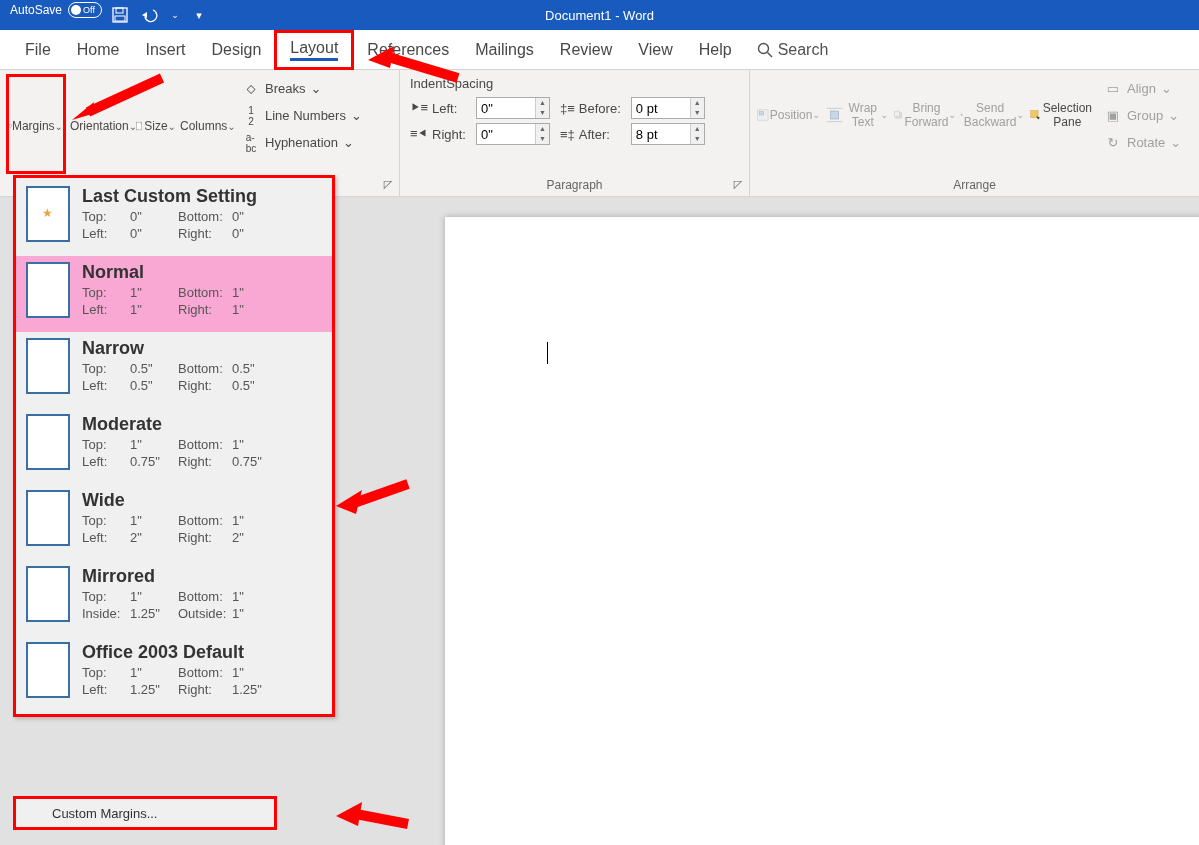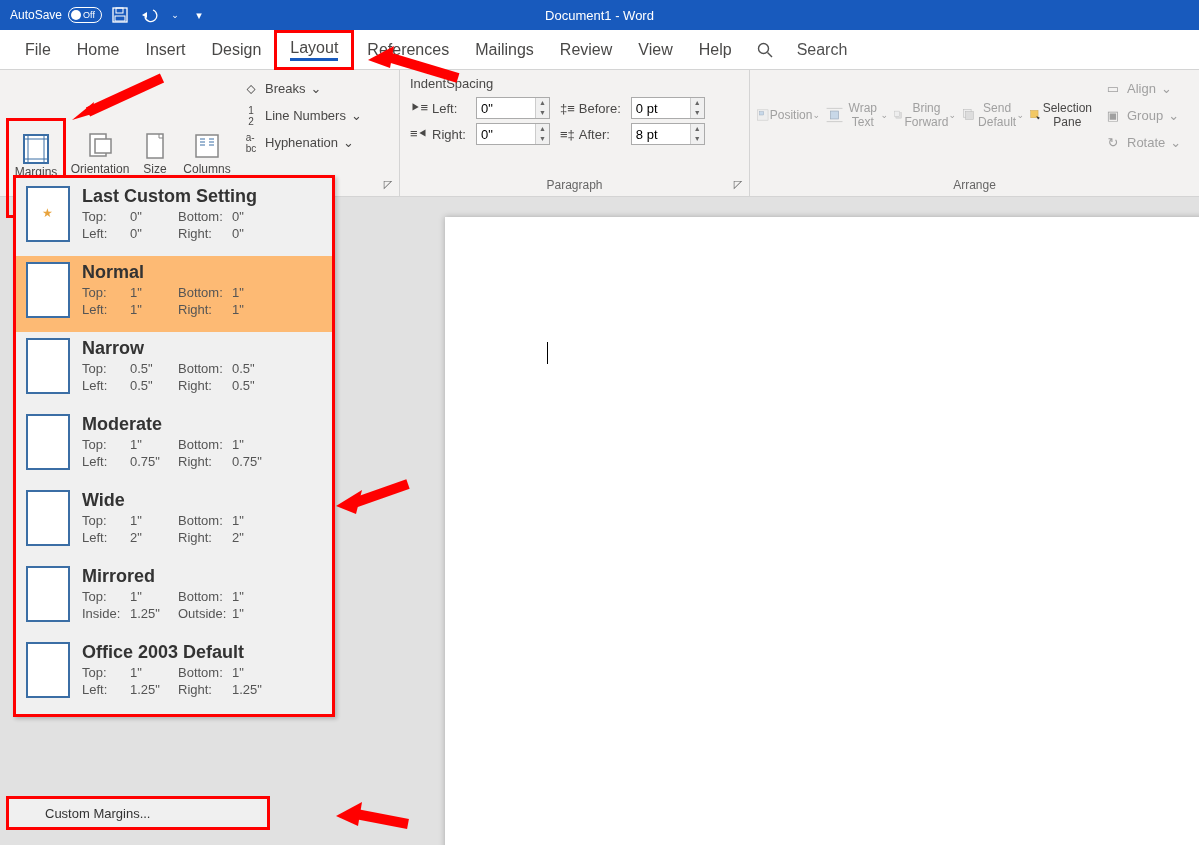--- a/index.html
+++ b/index.html
@@ -1,41 +1,41 @@
 <!DOCTYPE html>
 <html><head>
 <meta charset="utf-8">
 <style>
 * { box-sizing: border-box; margin: 0; padding: 0; font-family: "Segoe UI", Arial, sans-serif; }
 body { background: #e1e1e1; width: 1199px; height: 845px; overflow: hidden; position: relative; }
 
 
 .titlebar { height: 30px; background: #185abd; color: #fff; display: flex; align-items: center; font-size: 12px; padding: 0 5px; }
-.titlebar .qat { display: flex; align-items: center; gap: 5px; }
+.titlebar .qat { display: flex; align-items: flex-start; gap: 5px; }
 .autosave { display: flex; align-items: center; gap: 6px; margin-left: 5px; }
 .toggle { width: 34px; height: 16px; border: 1px solid #fff; border-radius: 8px; display: flex; align-items: center; padding: 0 2px; font-size: 9px; gap: 2px; }
 .toggle .knob { width: 10px; height: 10px; background: #fff; border-radius: 50%; }
 .qat-btn { width: 26px; height: 26px; display: flex; align-items: center; justify-content: center; }
 .titlebar .doc-title { position: absolute; left: 50%; transform: translateX(-50%); width: 400px; text-align: center; font-size: 13px; }
 
 
 .tabs { height: 40px; background: #fff; display: flex; align-items: center; padding: 0 12px; gap: 0; border-bottom: 1px solid #d4d4d4; position: relative; }
 .tab { padding: 12px 13px; height: 40px; display: flex; align-items: center; font-size: 16px; color: #494847; cursor: pointer; }
 .tab.active { border: 3px solid red; border-bottom: 3px solid red; position: relative; }
 .tab.active span { border-bottom: 3px solid #185abd; padding-bottom: 1px; }
-.search-area { display: flex; align-items: center; gap: 24px; margin-left: 12px; color: #505050; }
+.search-area { display: flex; align-items: center; gap: 5px; margin-left: 12px; color: #505050; }
 
 
 .ribbon { height: 127px; background: #f3f2f1; display: flex; border-bottom: 1px solid #d4d4d4; position: relative; }
 .rgroup { border-right: 1px solid #d4d4d4; height: 100%; padding: 4px 6px 0 6px; position: relative; display: flex; flex-direction: column; }
 .rgroup-label { position: absolute; bottom: 4px; left: 0; right: 0; text-align: center; font-size: 12px; color: #666; }
 .rgroup-dialog { position: absolute; bottom: 4px; right: 4px; width: 14px; height: 14px; color: #666; font-size: 11px; text-align: center; line-height: 12px; }
 .rgroup-body { display: flex; gap: 4px; }
 
-.big-btn { display: flex; flex-direction: column; align-items: center; justify-content: flex-start; padding-top: 12px; width: 60px; height: 100px; font-size: 12px; color: #494847; text-align: center; margin-top: 44px; }
+.big-btn { display: flex; flex-direction: row; align-items: center; justify-content: flex-start; padding-top: 4px; width: 60px; height: 100px; font-size: 12px; color: #494847; text-align: center; }
 .big-btn .chev { font-size: 10px; color: #666; }
 .big-btn.hl { border: 3px solid red; }
 
 .small-stack { display: flex; flex-direction: column; gap: 2px; padding-top: 2px; }
 .small-btn { display: flex; align-items: center; gap: 5px; font-size: 13px; color: #494847; height: 25px; padding: 0 4px; }
 .small-btn .ico { width: 18px; display: flex; justify-content: center; }
 
 .indent-row, .spacing-row { display: flex; align-items: center; gap: 4px; font-size: 13px; color: #494847; height: 26px; }
 .indent-row .lbl, .spacing-row .lbl { width: 40px; }
 .num-input { width: 74px; height: 22px; border: 1px solid #ababab; background: #fff; font-size: 13px; padding: 0 16px 0 4px; position: relative; }
@@ -47,28 +47,28 @@
 
 .arrange-btn { display: flex; flex-direction: row; align-items: center; width: 64px; height: 78px; font-size: 12px; color: #a0a0a0; padding-top: 4px; text-align: center; }
 .arrange-btn.enabled { color: #494847; }
 .arrange-btn .chev { font-size: 9px; }
 .arrange-stack { display: flex; flex-direction: column; gap: 2px; padding-top: 2px; margin-left: 4px; }
 .arrange-stack .small-btn { color: #a0a0a0; }
 
 
 .margins-dd { position: absolute; left: 13px; top: 175px; width: 322px; background: #f0f0f0; border: 3px solid red; z-index: 10; box-shadow: 2px 2px 4px rgba(0,0,0,.2); padding: 2px 0; }
 .margin-opt { display: flex; padding: 6px 10px 14px 10px; gap: 12px; }
-.margin-opt.selected { background: #fdba74; }
+.margin-opt.selected { background: #f9a8d4; }
 .margin-ico { width: 44px; height: 56px; border: 2px solid #3b6ea5; background: #fff; position: relative; flex-shrink: 0; }
 .margin-ico::before, .margin-ico::after { content: ""; position: absolute; background: #3b6ea5; }
 .margin-opt .info { flex: 1; }
 .margin-opt .title { font-weight: 600; font-size: 18px; color: #333; margin-bottom: 2px; }
 .margin-grid { display: grid; grid-template-columns: 48px 48px 54px 40px; font-size: 13px; color: #555; row-gap: 2px; }
 .custom-margins-row { border-top: 1px solid #ccc; border: 3px solid red; height: 34px; display: flex; align-items: center; padding-left: 36px; font-size: 13px; color: #333; background: #f0f0f0; margin-top: 1px; }
-.custom-margins-wrap { position: absolute; left: 6px; top: 795px; width: 264px; }
+.custom-margins-wrap { position: absolute; left: 13px; top: 795px; width: 264px; }
 
 
 .doc-area { position: absolute; left: 335px; top: 197px; right: 0; bottom: 0; background: #e1e1e1; overflow: hidden; }
 .page { position: absolute; left: 110px; top: 20px; width: 760px; height: 900px; background: #fff; box-shadow: 0 0 6px rgba(0,0,0,.25); }
 .cursor-line { position: absolute; left: 102px; top: 125px; width: 1px; height: 22px; background: #000; }
 
 
 .arrow { position: absolute; z-index: 50; }
 .arrow svg polygon, .arrow svg rect { fill: red; }
 
@@ -287,21 +287,21 @@
             <rect x="6" y="6" width="14" height="14" fill="#eee" stroke="#bbb"></rect>
           </svg>
         <span>Bring Forward</span>
           <span class="chev">⌄</span>
       </div>
       <div class="arrange-btn">
         <svg class="ico-svg" viewBox="0 0 32 32">
             <rect x="6" y="6" width="14" height="14" fill="#eee" stroke="#bbb"></rect>
             <rect x="10" y="10" width="14" height="14" fill="#ddd" stroke="#bbb"></rect>
           </svg>
-        <span>Send Default</span>
+        <span>Send Backward</span>
           <span class="chev">⌄</span>
       </div>
       <div class="arrange-btn enabled">
         <svg class="ico-svg" viewBox="0 0 32 32">
             <rect x="6" y="6" width="16" height="16" fill="#f2c864" stroke="#c8a048"></rect>
             <polygon points="18,18 26,22 22,26" fill="#333"></polygon>
           </svg>
         <span>Selection Pane</span>
       </div>
       <div class="arrange-stack">

